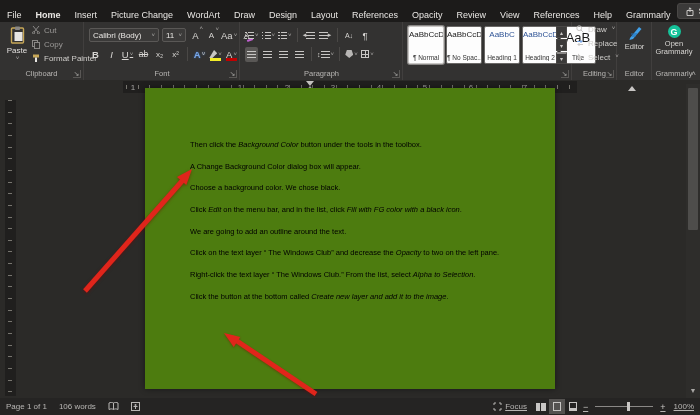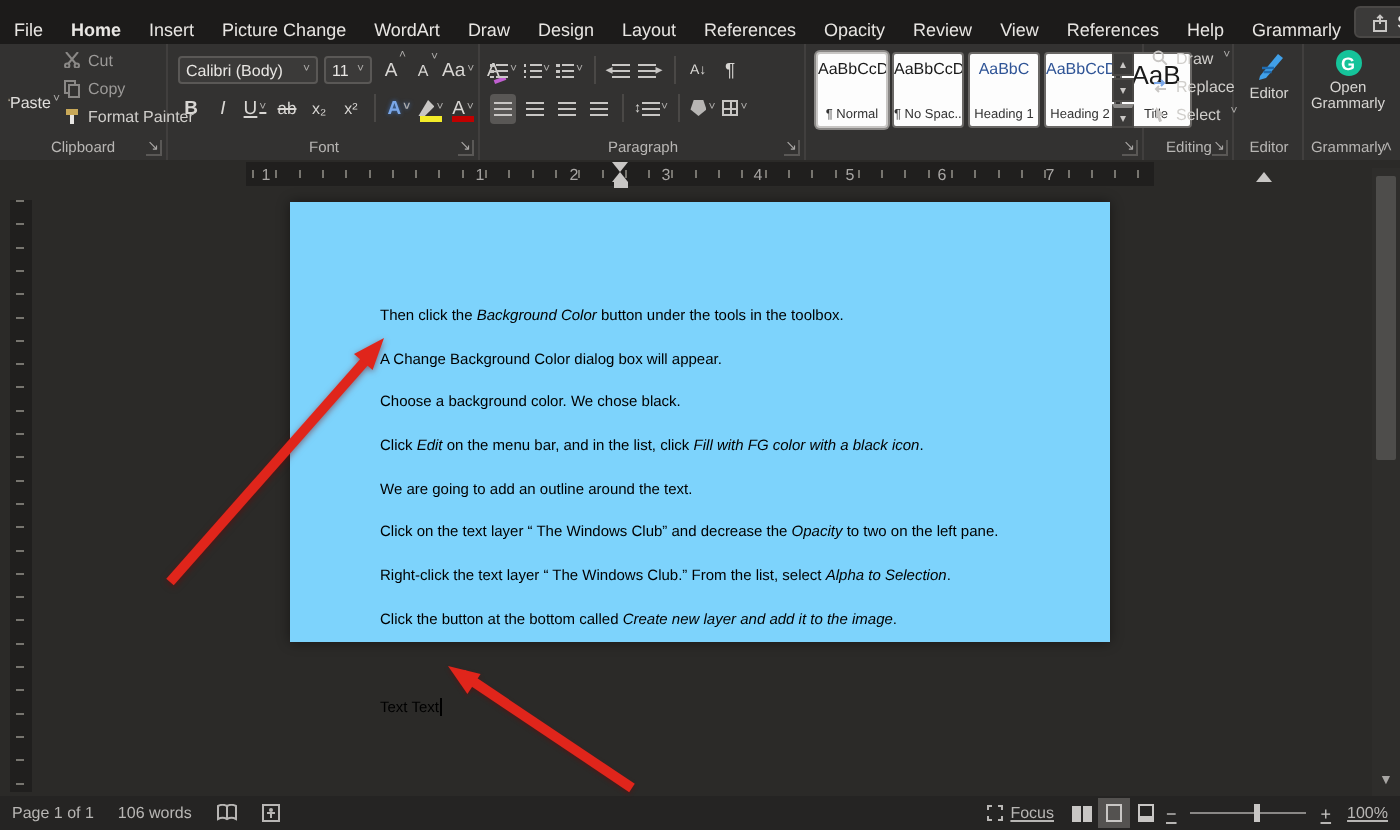--- a/index.html
+++ b/index.html
@@ -22,21 +22,21 @@
   .rrow{position:absolute;left:4px;display:flex;align-items:center;gap:3px;}
   .row1{top:5px;height:16px;}
   .row2{top:24px;height:16px;}
   .ibtn{min-width:13px;height:15px;display:flex;align-items:center;justify-content:center;font-size:9.5px;color:#d8d6d3;border-radius:2px;position:relative;}
   .ibtn.sel{background:#595755;}
   .dd{font-size:6px;color:#b0aeac;margin-left:1px;}
   .vsep{width:1px;height:14px;background:#4a4846;margin:0 2px;}
 
   
   #grp-clipboard{left:0;width:84px;}
-  #paste-btn{position:absolute;left:4px;top:4px;width:26px;height:48px;display:flex;flex-direction:row;align-items:center;font-size:8px;color:#e0dedc;}
+  #paste-btn{position:absolute;left:4px;top:4px;width:26px;height:48px;display:flex;flex-direction:column;align-items:center;font-size:8px;color:#e0dedc;}
   .small-cmd{display:flex;align-items:flex-start;gap:4px;font-size:8px;color:#9c9a98;height:14px;white-space:nowrap;}
   .small-cmd.lit{color:#d0cecb;}
   #clip-col{position:absolute;left:32px;top:4px;}
 
   
   #grp-font{left:85px;width:155px;}
   .combo{background:#3b3a39;border:1px solid #5a5856;border-radius:2px;height:14px;font-size:8px;color:#e8e6e3;display:flex;align-items:center;padding:0 3px;justify-content:space-between;white-space:nowrap;overflow:hidden;}
   #font-name{width:70px;}
   #font-size{width:24px;}
   .growA::after{content:"˄";position:absolute;top:-3px;right:-1px;font-size:6px;color:#b0aeac;}
@@ -83,21 +83,21 @@
   #hruler .ticks{position:absolute;left:0;top:0;width:100%;height:100%;background:repeating-linear-gradient(90deg,#77756f 0 1px,transparent 1px 11.65px);background-position:3px 0;background-size:100% 4px;background-repeat:repeat-x;background-position-y:4px;}
   .rnum{position:absolute;top:1.5px;font-size:8px;color:#a8a6a4;transform:translateX(-50%);}
   .ind{position:absolute;width:0;height:0;border-left:4px solid transparent;border-right:4px solid transparent;}
   .ind.fl{top:0;border-top:5px solid #c8c6c4;left:183px;}
   .ind.hang{bottom:2px;border-bottom:5px solid #c8c6c4;left:183px;}
   .ind.box{bottom:-1px;left:184px;width:7px;height:3px;border:none;background:#c8c6c4;}
   .ind.right{bottom:2px;border-bottom:5px solid #c8c6c4;left:505px;}
   #vruler{position:absolute;left:5px;top:100px;width:11px;height:296px;background:#201f1e;background-image:repeating-linear-gradient(180deg,#77756f 0 1px,transparent 1px 11.65px);background-size:4px 100%;background-repeat:repeat-y;background-position:3px 0;}
 
   
-  #page{position:absolute;left:145px;top:101px;width:410px;height:220px;background:#7dd3fc;box-shadow:0 0 6px rgba(0,0,0,0.45);}
+  #page{position:absolute;left:145px;top:88px;width:410px;height:301px;background:#4d7c0f;box-shadow:0 0 6px rgba(0,0,0,0.45);}
   #doc-text{position:absolute;left:45px;right:46px;top:53px;color:#000;}
   #doc-text p{font-size:7.5px;line-height:8.8px;margin:0 0 12.9px;white-space:nowrap;}
   #doc-text p .it{font-style:italic;}
   .caret{display:inline-block;width:1px;height:9px;background:#000;vertical-align:-2px;margin-left:0.5px;}
 
   
   #arrows{position:absolute;left:0;top:0;width:700px;height:415px;pointer-events:none;z-index:40;}
 
   
   #vscroll{position:absolute;right:0;top:84px;width:14px;height:314px;background:#2e2d2b;}
@@ -404,21 +404,20 @@
     <div id="doc-text">
         <p><span>Then click the </span><span class="it">Background Color</span><span> button under the tools in the toolbox.</span></p>
         <p><span>A Change Background Color dialog box will appear.</span></p>
         <p><span>Choose a background color. We chose black.</span></p>
         <p><span>Click </span><span class="it">Edit</span><span> on the menu bar, and in the list, click </span><span class="it">Fill with FG color with a black icon</span><span>.</span></p>
         <p><span>We are going to add an outline around the text.</span></p>
         <p><span> Click on the text layer “ The Windows Club” and decrease the </span><span class="it">Opacity</span><span> to two on the left pane.</span></p>
         <p><span>Right-click the text layer “ The Windows Club.” From the list, select </span><span class="it">Alpha to Selection</span><span>.</span></p>
         <p><span>Click the button at the bottom called </span><span class="it">Create new layer and add it to the image</span><span>.</span></p>
         <p>&nbsp;</p>
-        <p><span>Text Text</span><span class="caret"></span></p>
       </div>
   </div>
 
   <svg id="arrows" width="700" height="415" viewBox="0 0 700 415">
     <g style="filter:drop-shadow(0 1px 1.5px rgba(120,0,0,0.5));">
       <line x1="85" y1="291" x2="183" y2="180" stroke="#e0251b" stroke-width="5"></line>
       <polygon points="192,169 186.3,185 177,177" fill="#e0251b"></polygon>
     </g>
     <g style="filter:drop-shadow(0 1px 1px rgba(120,0,0,0.4));">
       <line x1="316" y1="394" x2="231" y2="337" stroke="#e0251b" stroke-width="5"></line>

